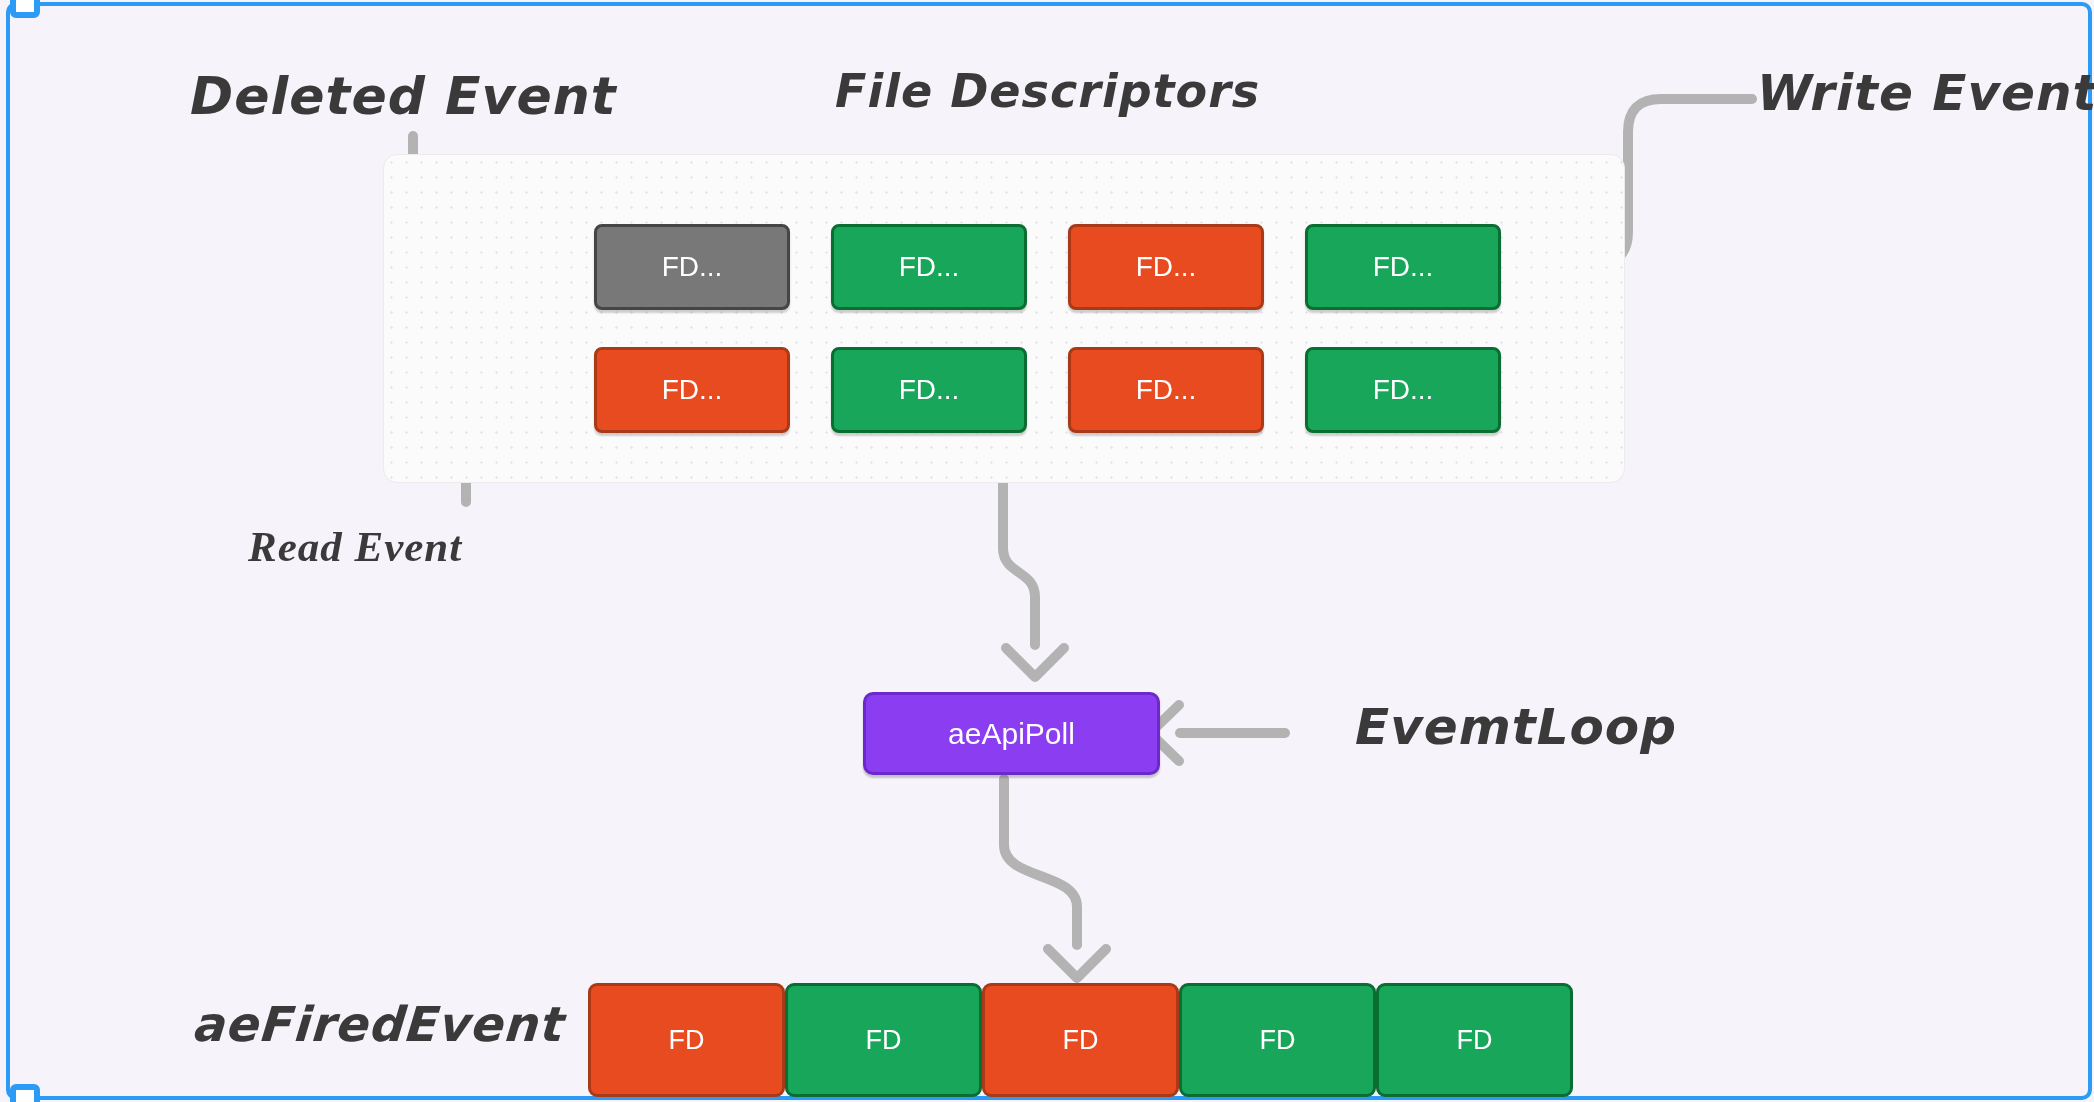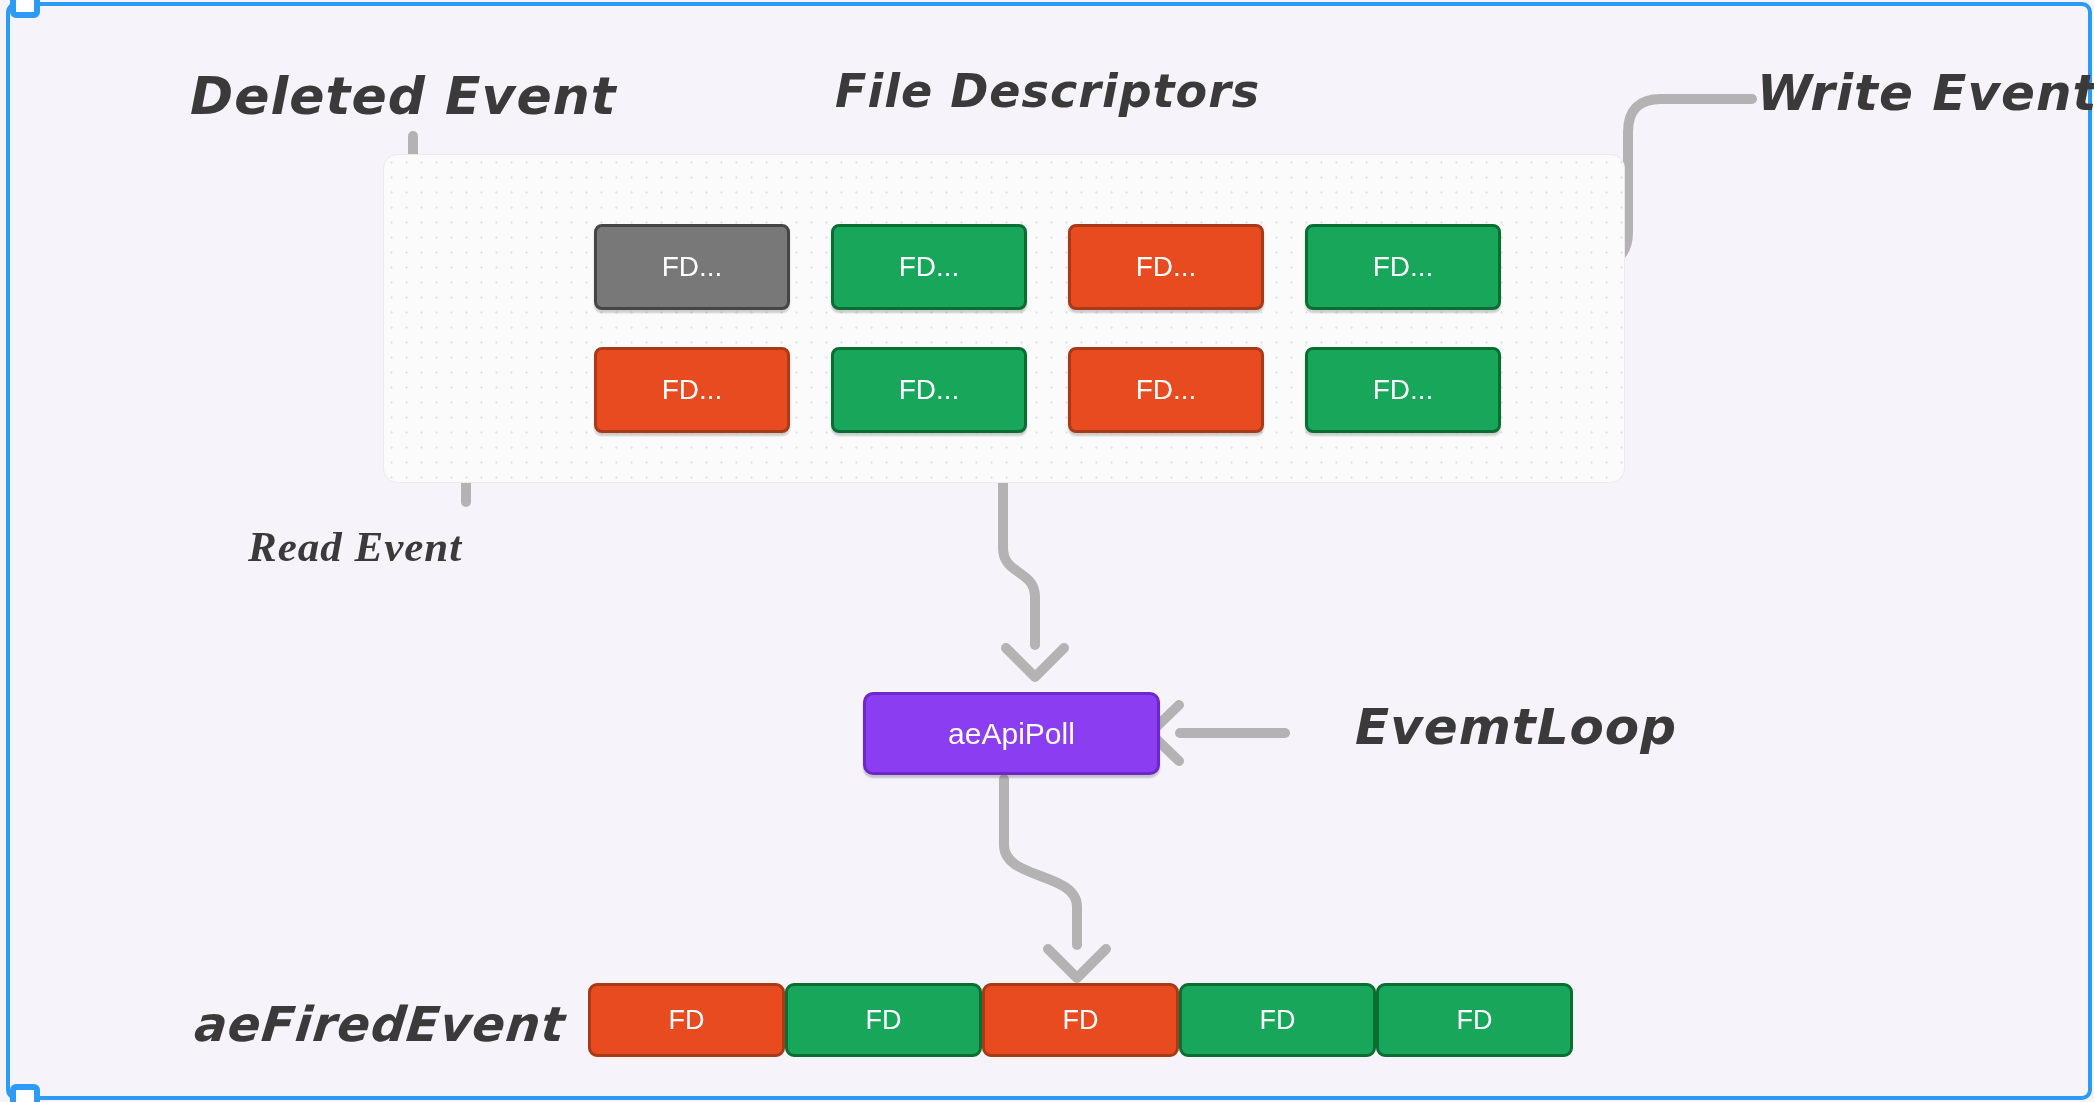--- a/index.html
+++ b/index.html
@@ -60,21 +60,21 @@
   .c1{left:594px;} .c2{left:831px;} .c3{left:1068px;} .c4{left:1305px;}
   .poll-box{
     position:absolute;left:863px;top:692px;width:297px;height:83px;
     background:#8b3df2;border:3px solid #6d28cc;border-radius:10px;
     box-sizing:border-box;
     display:flex;align-items:center;justify-content:center;
     color:#ffffff;font-size:30px;
     box-shadow:0 3px 2px rgba(0,0,0,0.2);
   }
   .fired-box{
-    position:absolute;top:983px;width:197px;height:74px;
+    position:absolute;top:983px;width:197px;height:114px;
     border-radius:9px;box-sizing:border-box;
     display:flex;align-items:center;justify-content:center;
     color:#ffffff;font-size:27px;
   }
   .f1{left:588px;} .f2{left:785px;} .f3{left:982px;} .f4{left:1179px;} .f5{left:1376px;}
   
   .arrows{position:absolute;left:0;top:0;width:2094px;height:1102px;pointer-events:none;}
   .arrow-stroke{fill:none;stroke:#b3b3b3;stroke-width:10;stroke-linecap:round;stroke-linejoin:round;}
   .arrow-fill{fill:#b3b3b3;stroke:#b3b3b3;stroke-width:4;stroke-linejoin:round;}
 </style>

